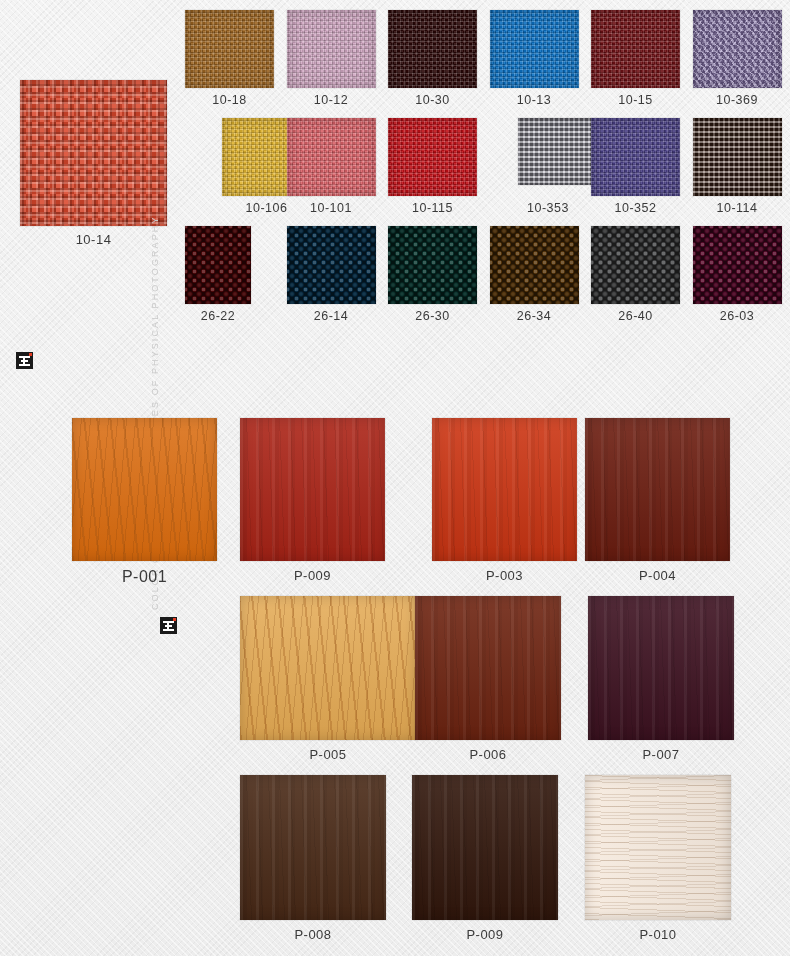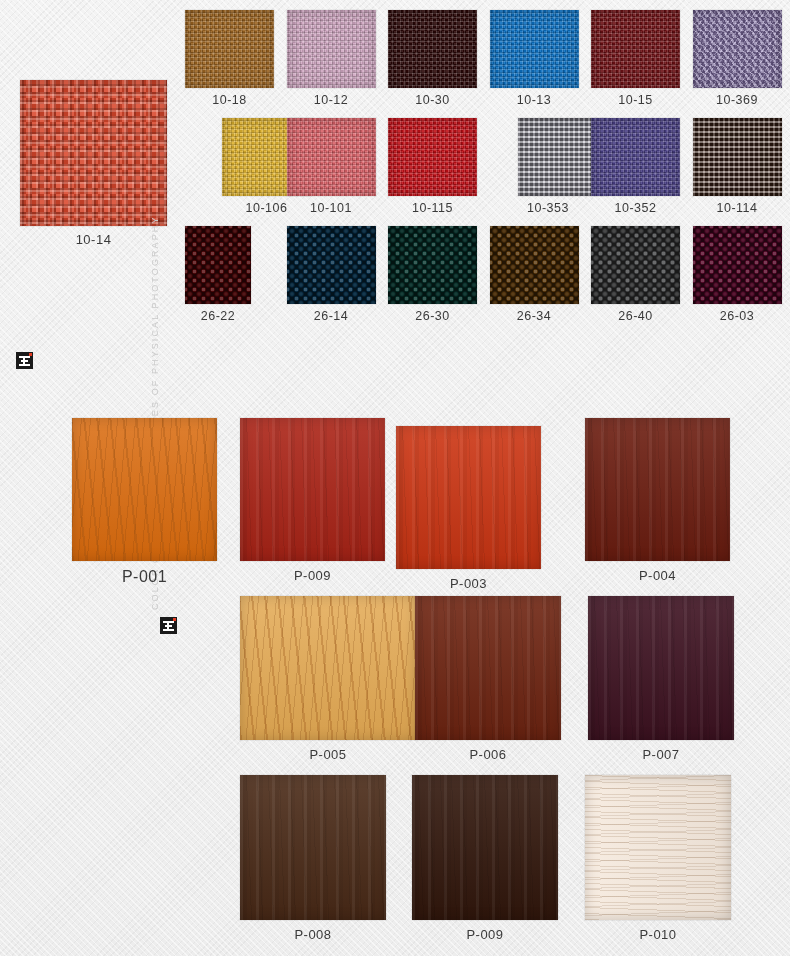--- a/index.html
+++ b/index.html
@@ -142,21 +142,21 @@
         <div class="cap" style="top: 83px;">10-106</div>
       </div>
       <div class="sw" style="left: 286.5px; top: 118px; width: 89px; height: 78px;">
         <div class="chip weave" style="background-color: rgb(218, 97, 104);"></div>
         <div class="cap" style="top: 83px;">10-101</div>
       </div>
       <div class="sw" style="left: 388px; top: 118px; width: 89px; height: 78px;">
         <div class="chip weave" style="background-color: rgb(194, 15, 22);"></div>
         <div class="cap" style="top: 83px;">10-115</div>
       </div>
-      <div class="sw" style="left: 489.5px; top: 118px; width: 89px; height: 78px; padding-left: 28px;">
+      <div class="sw" style="left: 489.5px; top: 118px; width: 89px; height: 67px; padding-left: 28px;">
         <div class="chip weave-open" style="background-color: rgb(168, 166, 180);"></div>
         <div class="cap" style="top: 83px;">10-353</div>
       </div>
       <div class="sw" style="left: 591px; top: 118px; width: 89px; height: 78px;">
         <div class="chip weave" style="background-color: rgb(74, 63, 134);"></div>
         <div class="cap" style="top: 83px;">10-352</div>
       </div>
       <div class="sw" style="left: 692.5px; top: 118px; width: 89px; height: 78px;">
         <div class="chip weave-open" style="background-color: rgb(74, 43, 28);"></div>
         <div class="cap" style="top: 83px;">10-114</div>
@@ -209,21 +209,21 @@
 
 <div id="paint-grid">
     <div class="sw" style="left: 72px; top: 418px; width: 145px; height: 143px;">
       <div class="chip wood-grain" style="background-color: rgb(217, 106, 13);"></div>
       <div class="cap" style="top: 150px; font-size: 16px;">P-001</div>
     </div>
     <div class="sw" style="left: 240px; top: 418px; width: 145px; height: 143px;">
       <div class="chip wood" style="background-color: rgb(171, 36, 23);"></div>
       <div class="cap" style="top: 150px; font-size: 13px;">P-009</div>
     </div>
-    <div class="sw" style="left: 396px; top: 418px; width: 145px; height: 143px; margin-top: 8px;">
+    <div class="sw" style="left: 432px; top: 418px; width: 145px; height: 143px;">
       <div class="chip wood" style="background-color: rgb(204, 53, 19);"></div>
       <div class="cap" style="top: 150px; font-size: 13px;">P-003</div>
     </div>
     <div class="sw" style="left: 585px; top: 418px; width: 145px; height: 143px;">
       <div class="chip wood" style="background-color: rgb(108, 29, 16);"></div>
       <div class="cap" style="top: 150px; font-size: 13px;">P-004</div>
     </div>
     <div class="sw" style="left: 240px; top: 596px; width: 176px; height: 144px;">
       <div class="chip wood-grain" style="background-color: rgb(227, 169, 83);"></div>
       <div class="cap" style="top: 151px; font-size: 13px;">P-005</div>

